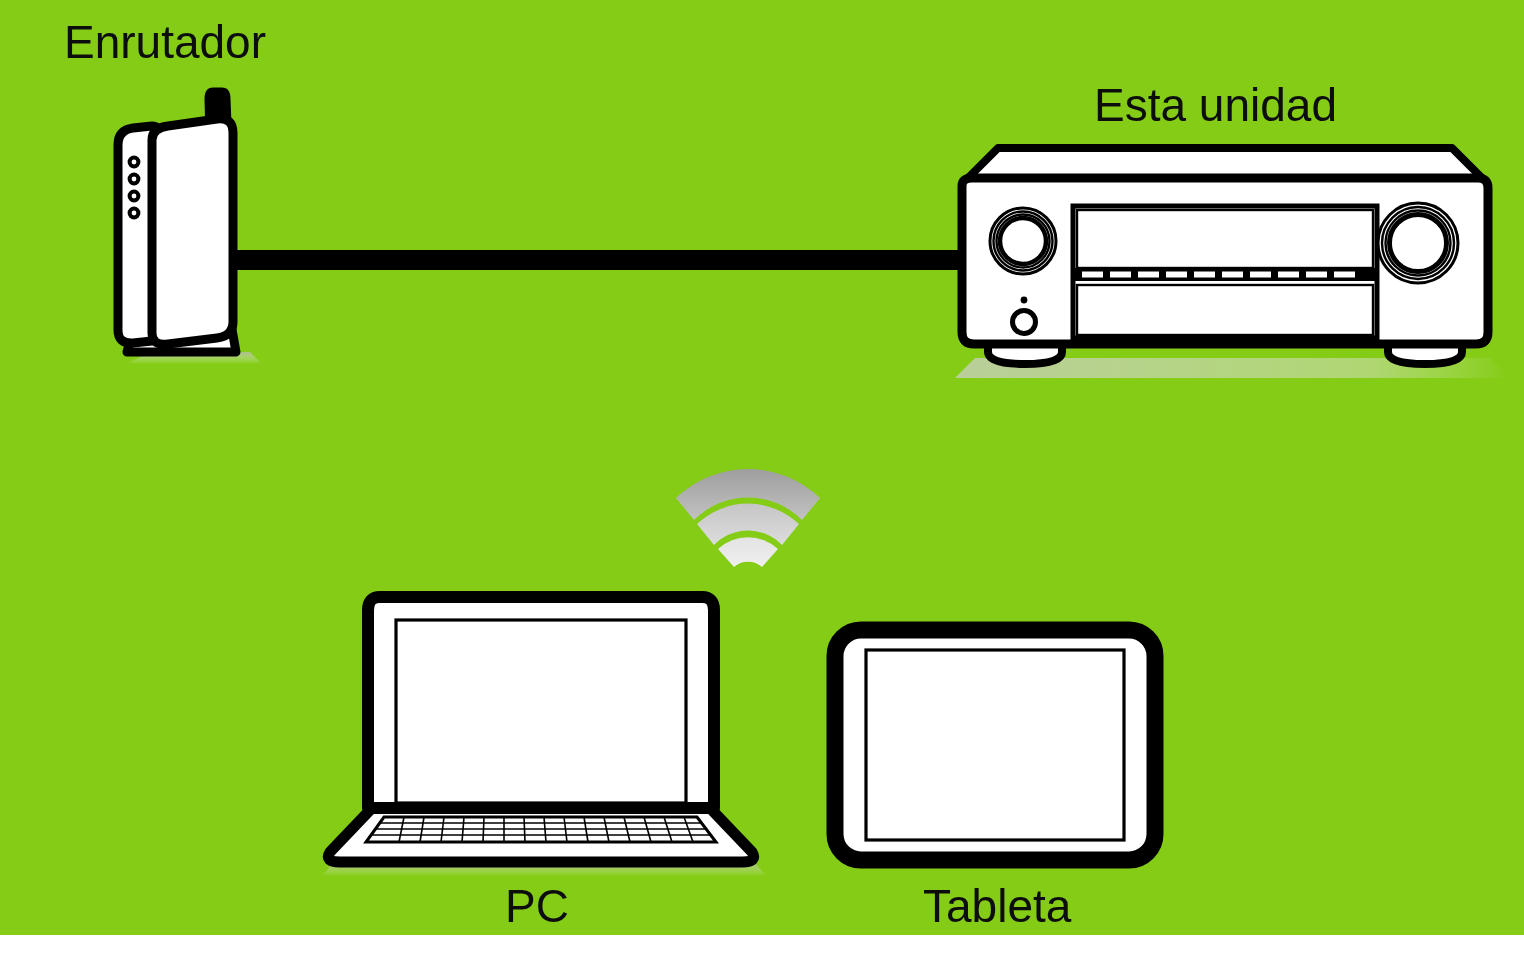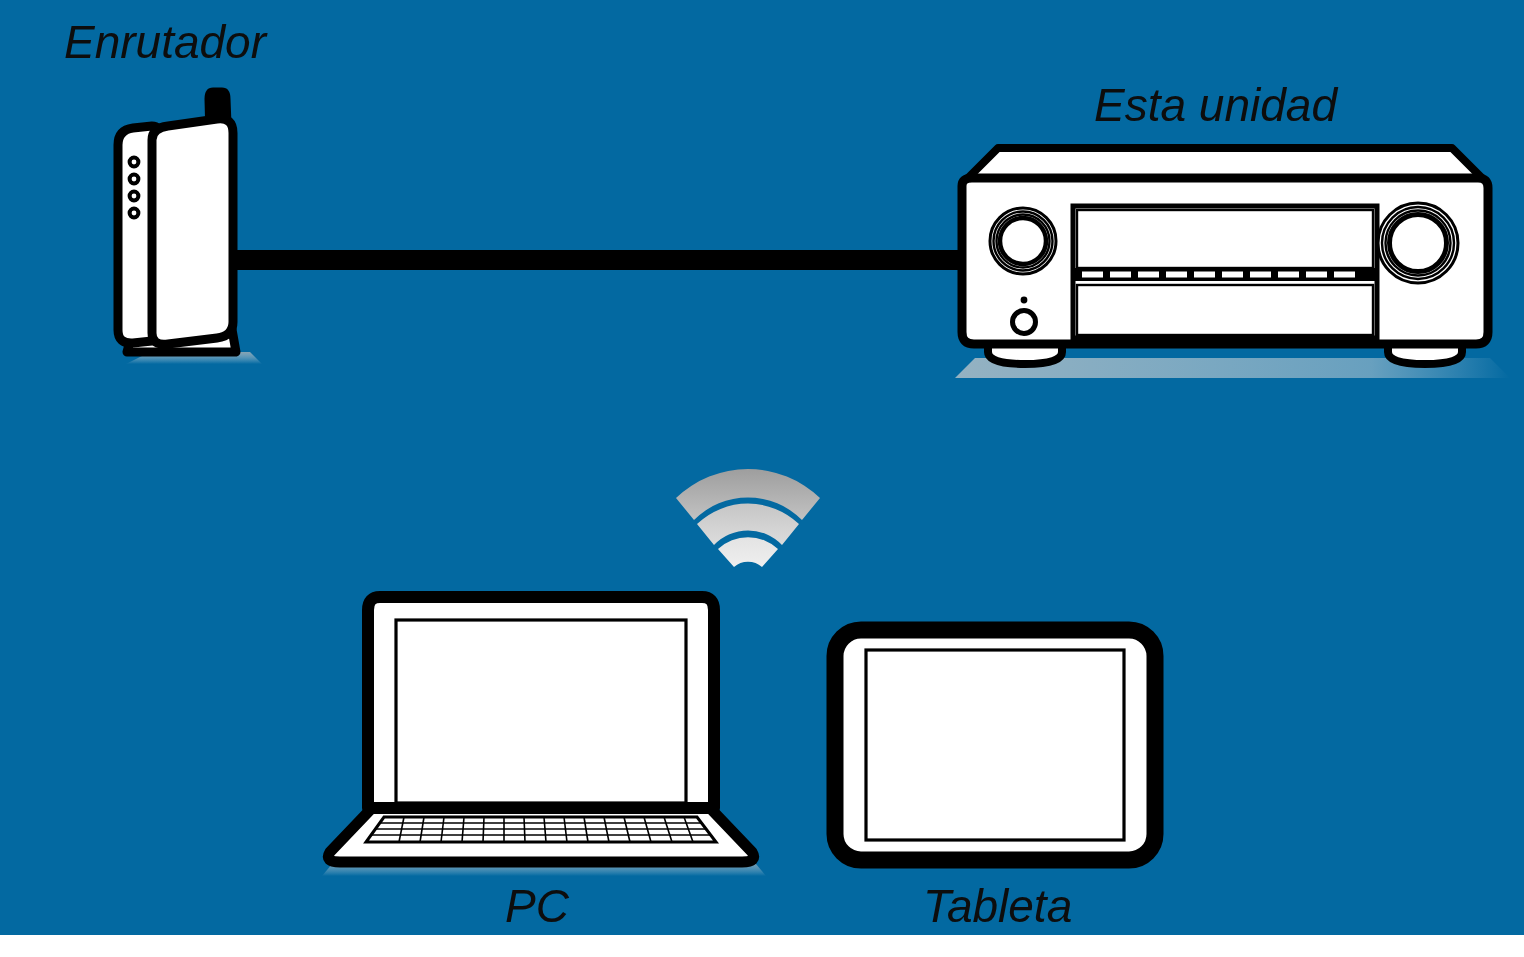--- a/index.html
+++ b/index.html
@@ -8,23 +8,22 @@
     padding: 0;
     background: #ffffff;
   }
   body {
     font-family: "Liberation Sans", sans-serif;
   }
   #stage {
     position: relative;
     width: 1524px;
     height: 935px;
-    background: #0369a1;
+    background: #84cc16;
     overflow: hidden;
-    font-style: italic;
   }
   #stage svg {
     display: block;
   }
   .dlabel {
     font-family: "Liberation Sans", sans-serif;
     font-size: 46px;
     fill: #0d0d0d;
     font-weight: 400;
     letter-spacing: 0px;

